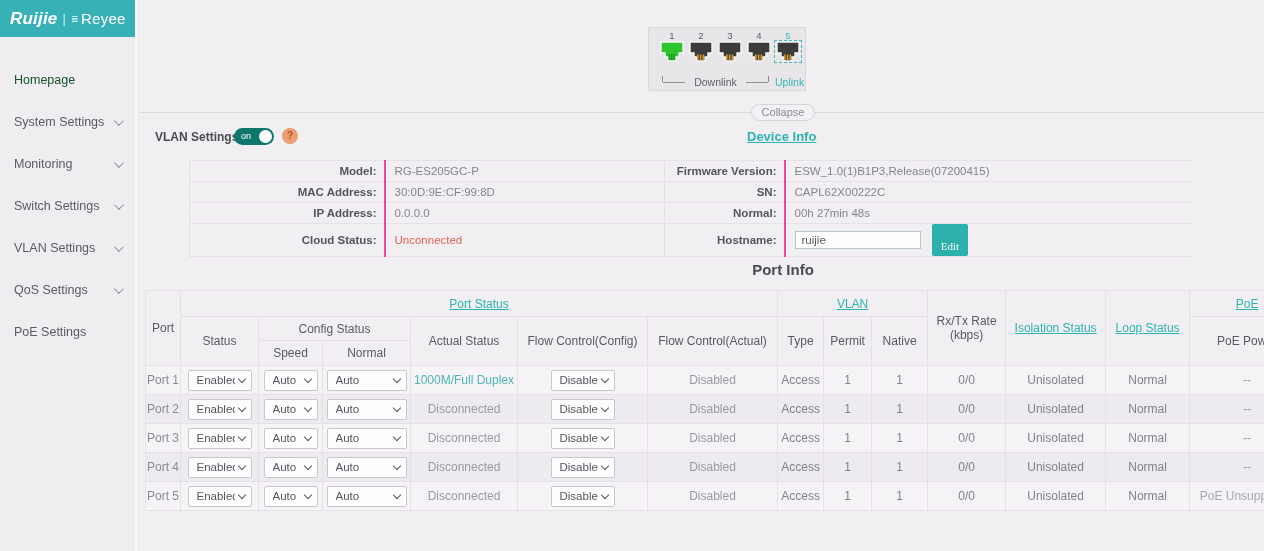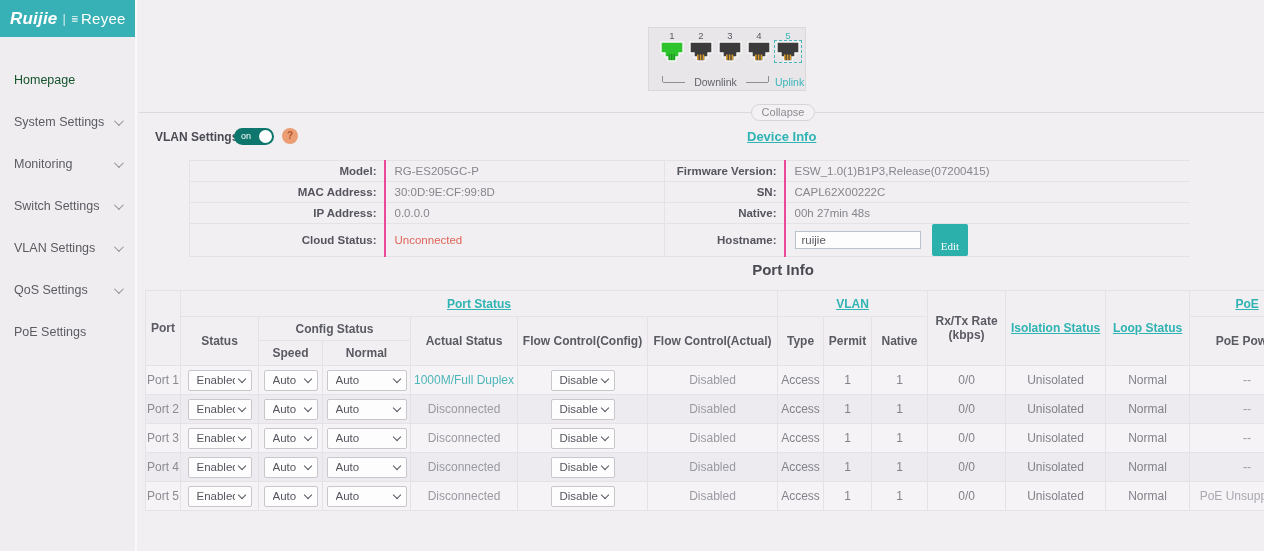--- a/index.html
+++ b/index.html
@@ -55,21 +55,21 @@
   .dev-table td.val { color:#85858c; padding-left:9px; border-left:2px solid #ec4899; }
   .dev-table td.red { color:#e06459; }
   .hostname-input { width:126px; height:18px; border:1px solid #b9c4cc; background:#fdfdfe; font-size:11.5px; color:#5a5a62; padding:0 6px; font-family:inherit; vertical-align:middle; }
   .edit-btn { display:inline-block; margin-left:8px; background:#2cb0ac; color:#fff; border:none; border-radius:2px; font-size:11px; height:18px; padding:16px 9px; font-family:Liberation Serif, serif; vertical-align:middle; cursor:pointer; }
 
   .portinfo-title { position:absolute; left:720px; top:261px; width:126px; text-align:center; font-size:15px; font-weight:bold; color:#4a4a52; }
 
   
   .pt-wrap { position:absolute; left:145px; top:290px; width:1119px; height:221px; overflow:hidden; }
   .pt { width:1159px; border-collapse:collapse; table-layout:fixed; }
-  .pt th { border:1px solid #e5e1e6; font-size:12px; font-weight:bold; color:#5a5a62; text-align:center; padding:0 2px; background:#f1eff2; }
+  .pt th { border:1px solid #e5e1e6; font-size:12px; font-weight:normal; color:#5a5a62; text-align:center; padding:0 2px; background:#f1eff2; }
   .pt td { border:1px solid #e5e1e6; font-size:12px; color:#82828a; text-align:center; height:29px; padding:0; white-space:nowrap; }
   .pt tr.hr1 th { height:26px; }
   .pt tr.hr2 th { height:24px; }
   .pt tr.hr3 th { height:25px; }
   .pt tr.odd td { background:#f5f3f6; }
   .pt tr.even td { background:#edebef; }
   .pt a.hlink { color:#2fb3b3; text-decoration:underline; cursor:pointer; }
   .pt .port-cell { color:#8b8b92; }
   .pt .link-val { color:#4db6b8; }
   .pt .dim { color:#9a9aa2; }
@@ -214,21 +214,21 @@
     </tr>
     <tr>
       <td class="lbl">MAC Address:</td>
       <td class="val">30:0D:9E:CF:99:8D</td>
       <td class="lbl">SN:</td>
       <td class="val v2">CAPL62X00222C</td>
     </tr>
     <tr>
       <td class="lbl">IP Address:</td>
       <td class="val">0.0.0.0</td>
-      <td class="lbl">Native:</td>
+      <td class="lbl">Normal:</td>
       <td class="val v2">00h 27min 48s</td>
     </tr>
     <tr>
       <td class="lbl">Cloud Status:</td>
       <td class="val red">Unconnected</td>
       <td class="lbl">Hostname:</td>
       <td class="val v2">
         <input class="hostname-input" value="ruijie" style="">
         <button class="edit-btn">Edit</button>
       </td>

